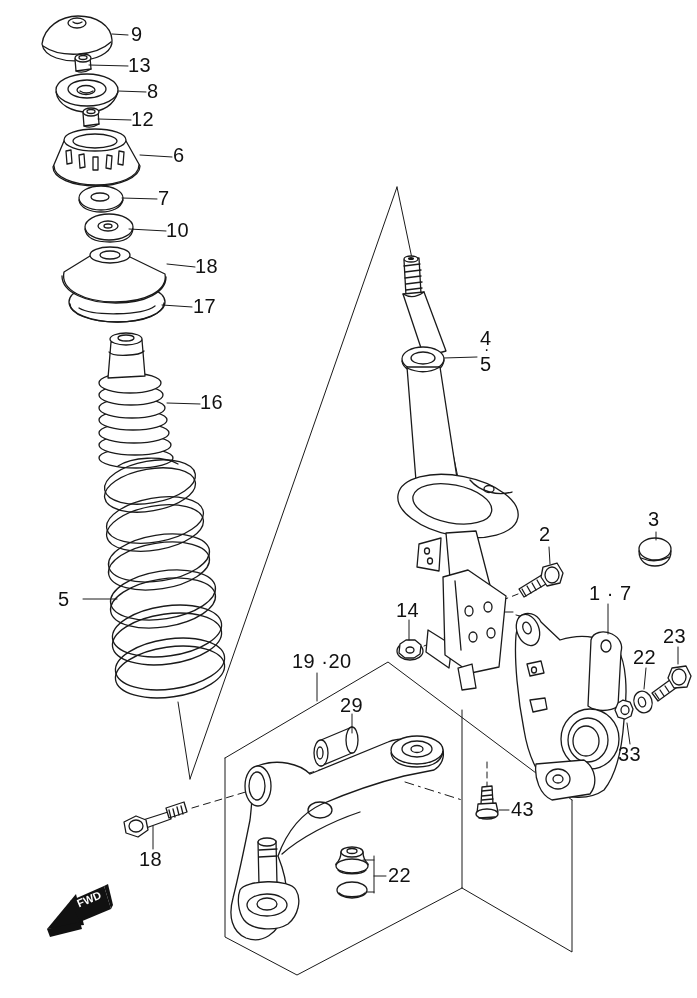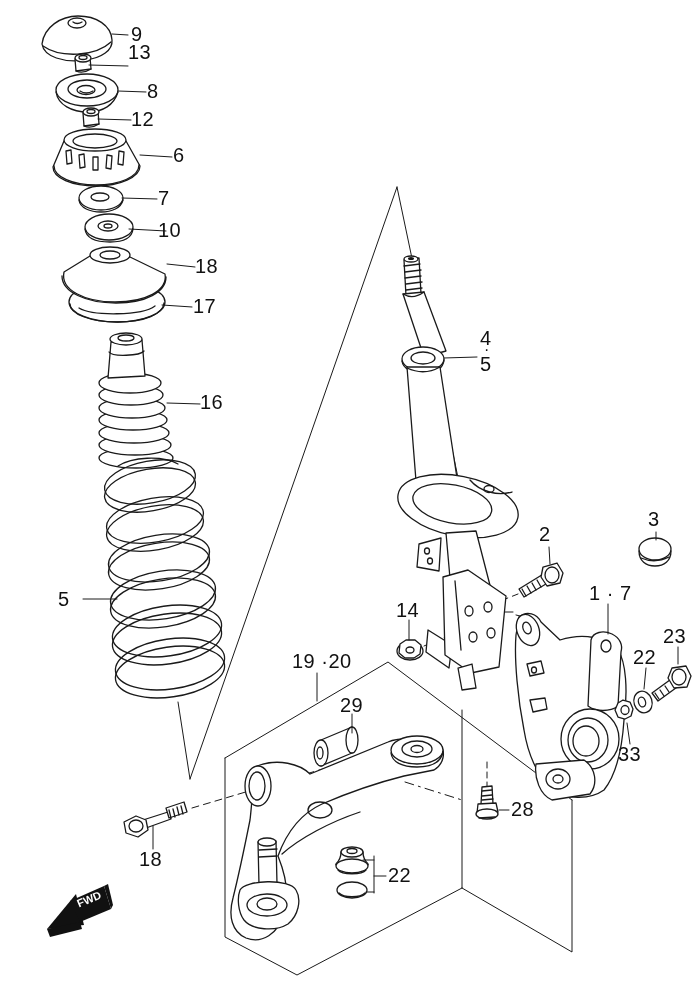--- a/index.html
+++ b/index.html
@@ -318,40 +318,40 @@
 
   <g>
     <polygon class="blk" points="47,929 76,894 84,925"></polygon>
     <polygon class="blk" points="70,901 104,886 111,909 80,922"></polygon>
     <polygon class="blk" points="47,929 50,937 82,929 80,922"></polygon>
     <polygon class="blk" points="104,886 111,909 113,905 108,884"></polygon>
   </g>
 </svg>
 
   <div class="lbl" style="left:131px;top:23px">9</div>
-  <div class="lbl" style="left:128px;top:41px">13</div>
+  <div class="lbl" style="left:128px;top:54px">13</div>
   <div class="lbl" style="left:147px;top:80px">8</div>
   <div class="lbl" style="left:131px;top:108px">12</div>
   <div class="lbl" style="left:173px;top:144px">6</div>
   <div class="lbl" style="left:158px;top:187px">7</div>
-  <div class="lbl" style="left:158px;top:219px">10</div>
+  <div class="lbl" style="left:166px;top:219px">10</div>
   <div class="lbl" style="left:195px;top:255px">18</div>
   <div class="lbl" style="left:193px;top:295px">17</div>
   <div class="lbl" style="left:200px;top:391px">16</div>
   <div class="lbl" style="left:58px;top:588px">5</div>
   <div class="lbl" style="left:480px;top:327px">4</div>
   <div class="lbl small" style="left:484px;top:341px">·</div>
   <div class="lbl" style="left:480px;top:353px">5</div>
   <div class="lbl" style="left:539px;top:523px">2</div>
   <div class="lbl" style="left:648px;top:508px">3</div>
   <div class="lbl" style="left:589px;top:582px">1 · 7</div>
   <div class="lbl" style="left:396px;top:599px">14</div>
   <div class="lbl" style="left:663px;top:625px">23</div>
   <div class="lbl" style="left:633px;top:646px">22</div>
   <div class="lbl" style="left:292px;top:650px">19 ·20</div>
   <div class="lbl" style="left:340px;top:694px">29</div>
   <div class="lbl" style="left:618px;top:743px">33</div>
-  <div class="lbl" style="left:511px;top:798px">28</div>
+  <div class="lbl" style="left:511px;top:798px">43</div>
   <div class="lbl" style="left:388px;top:864px">22</div>
   <div class="lbl" style="left:139px;top:848px">18</div>
 
   <div id="fwd-text">FWD</div>
 </div>
 
 </body></html>

